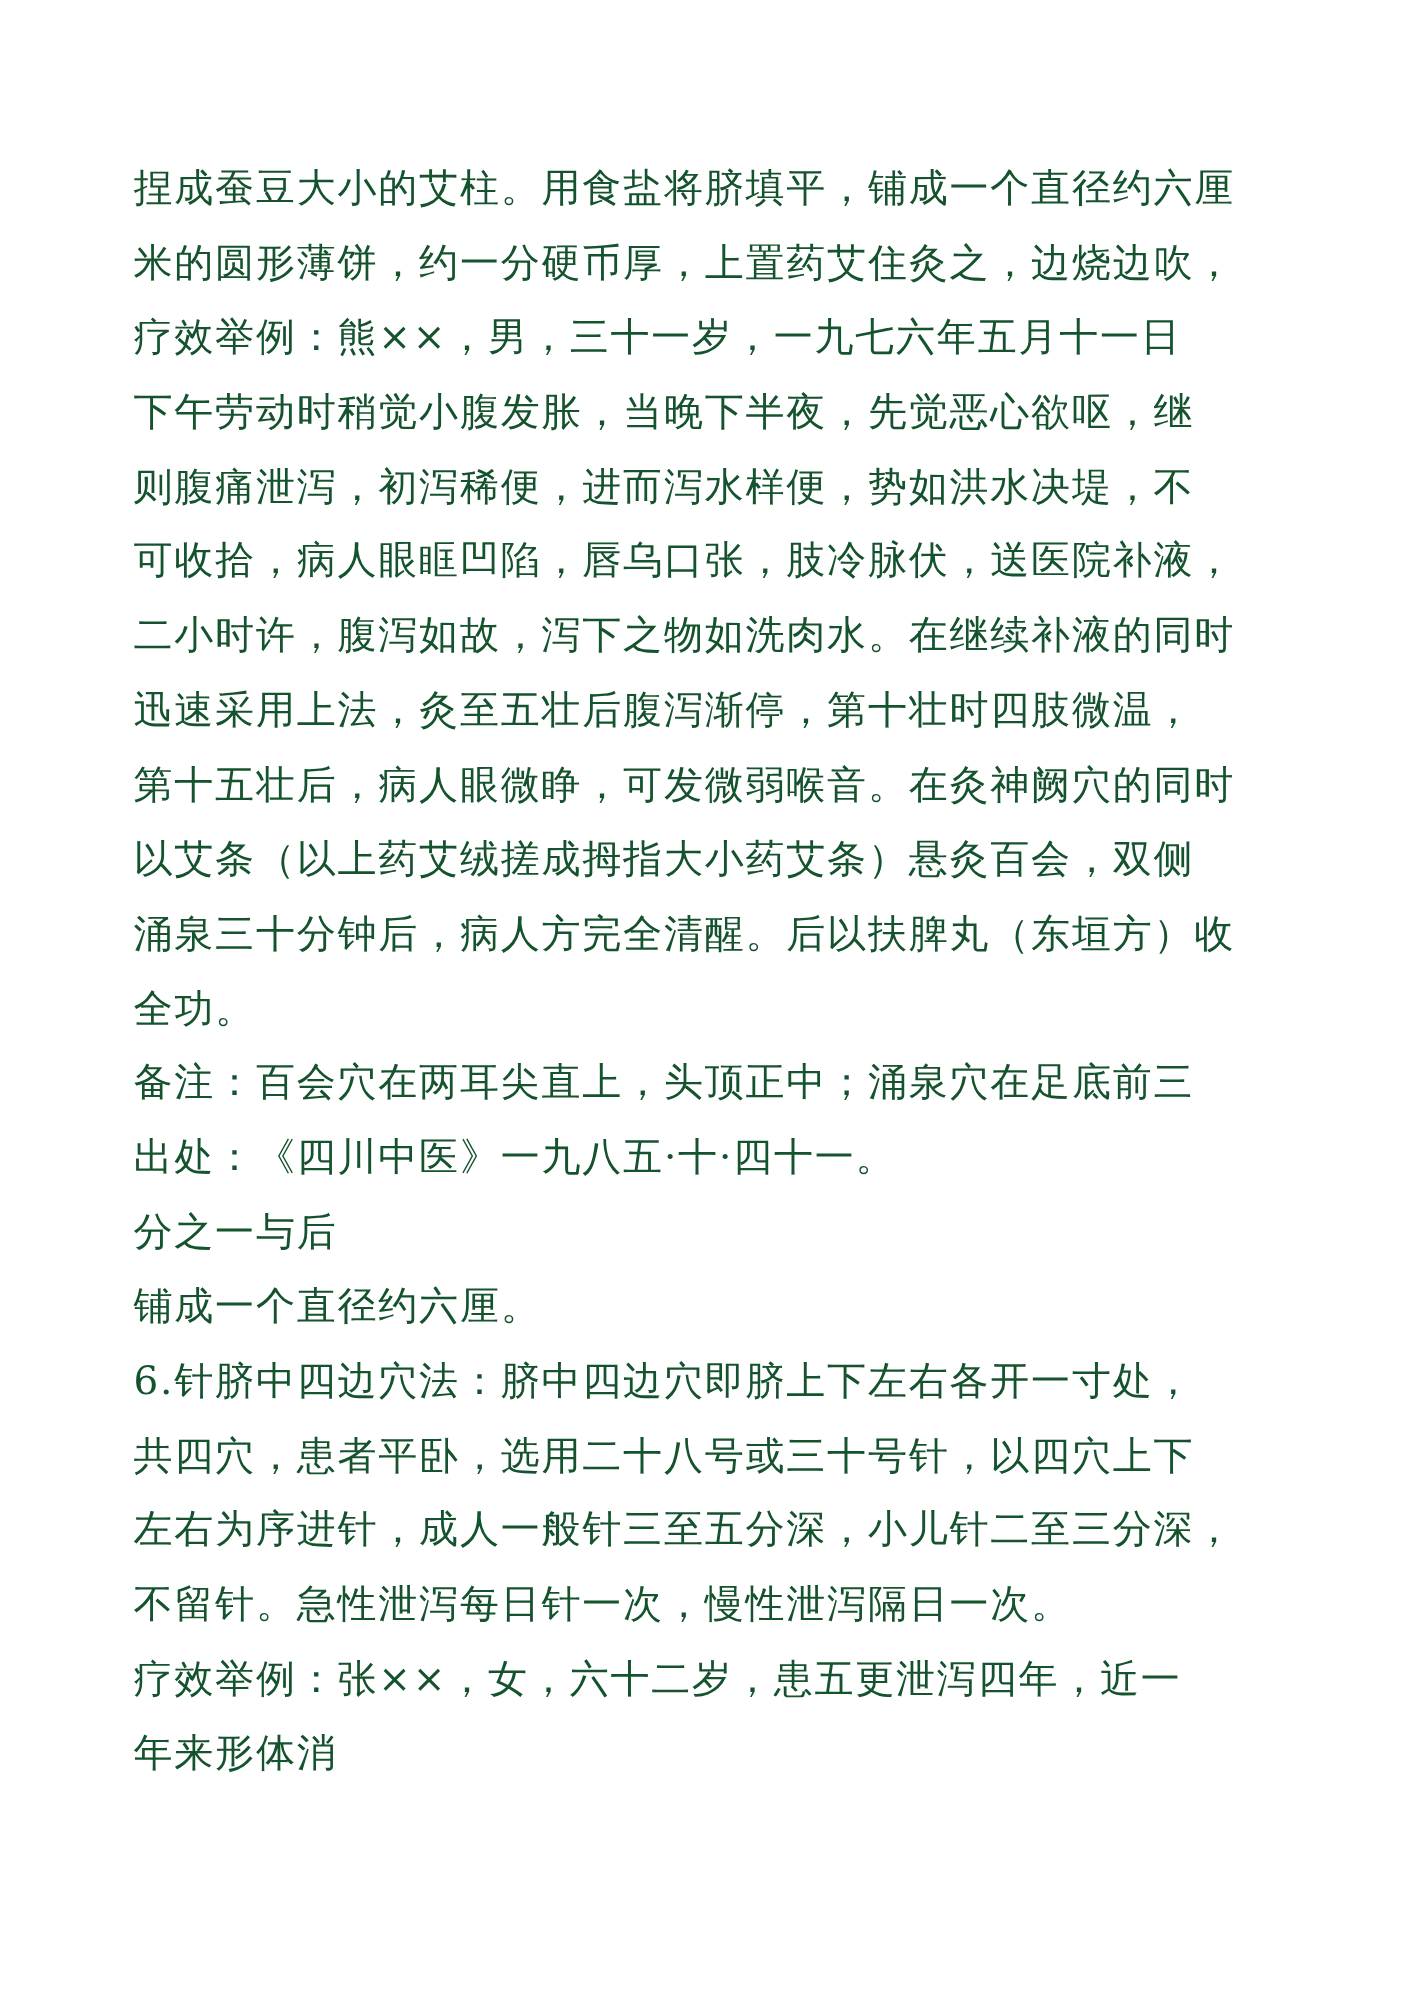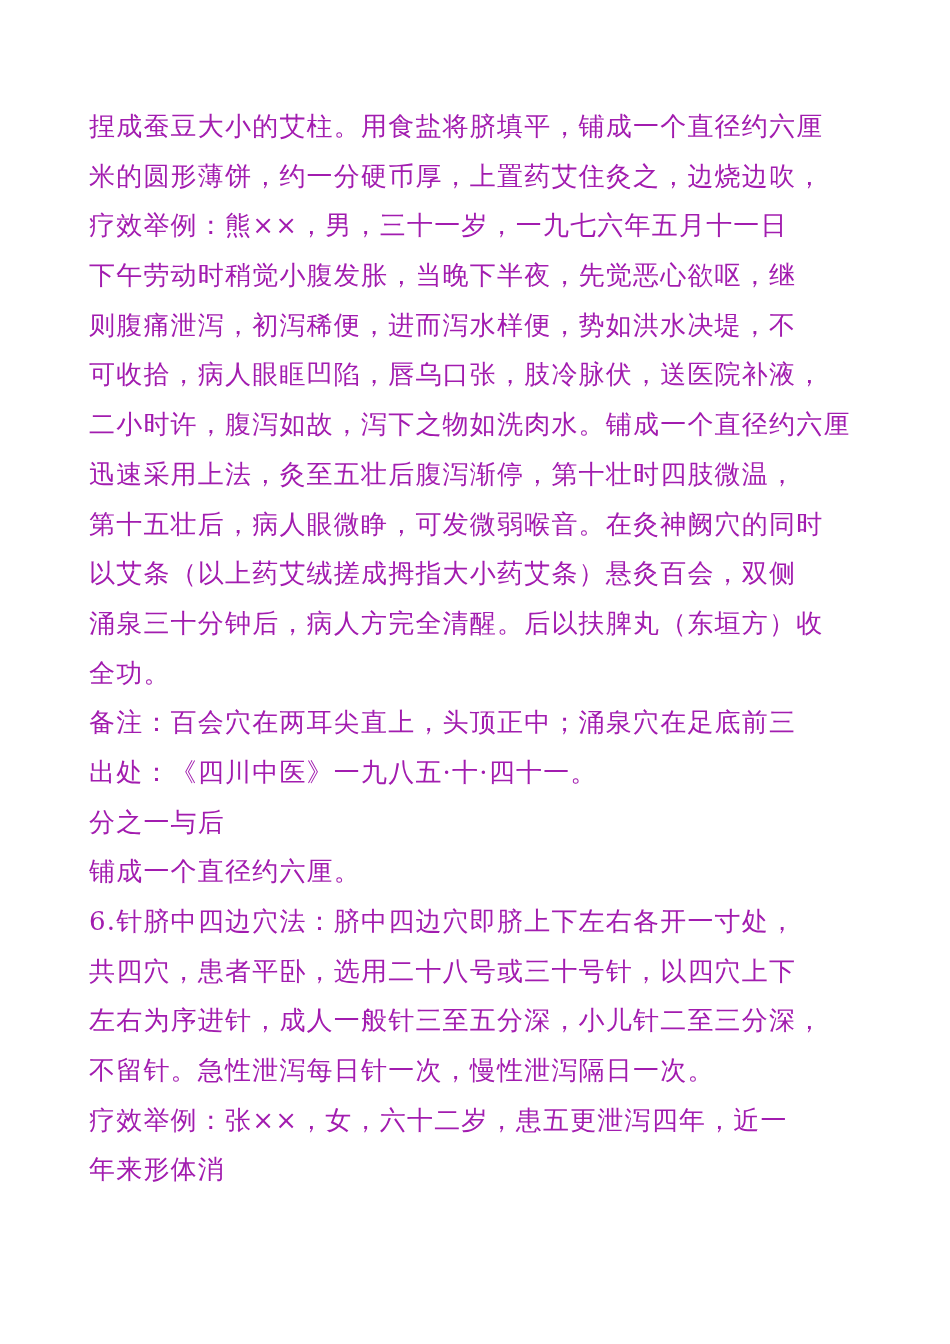--- a/index.html
+++ b/index.html
@@ -14,39 +14,39 @@
       overflow: hidden;
     }
     .page {
       position: absolute;
       left: 89px;
       top: 102px;
       width: 780px;
       font-family: "DejaVu Serif", "Liberation Serif", serif;
       font-size: 26px;
       line-height: 49.7px;
-      color: #a21caf;
+      color: #14532d;
       letter-spacing: 1.2px;
     }
     .line {
       white-space: nowrap;
       height: 49.7px;
     }
   </style>
 </head>
 <body>
 
 <div class="page">
   <div class="line">捏成蚕豆大小的艾柱。用食盐将脐填平，铺成一个直径约六厘</div>
   <div class="line">米的圆形薄饼，约一分硬币厚，上置药艾住灸之，边烧边吹，</div>
   <div class="line">疗效举例：熊××，男，三十一岁，一九七六年五月十一日</div>
   <div class="line">下午劳动时稍觉小腹发胀，当晚下半夜，先觉恶心欲呕，继</div>
   <div class="line">则腹痛泄泻，初泻稀便，进而泻水样便，势如洪水决堤，不</div>
   <div class="line">可收拾，病人眼眶凹陷，唇乌口张，肢冷脉伏，送医院补液，</div>
-  <div class="line">二小时许，腹泻如故，泻下之物如洗肉水。铺成一个直径约六厘</div>
+  <div class="line">二小时许，腹泻如故，泻下之物如洗肉水。在继续补液的同时</div>
   <div class="line">迅速采用上法，灸至五壮后腹泻渐停，第十壮时四肢微温，</div>
   <div class="line">第十五壮后，病人眼微睁，可发微弱喉音。在灸神阙穴的同时</div>
   <div class="line">以艾条（以上药艾绒搓成拇指大小药艾条）悬灸百会，双侧</div>
   <div class="line">涌泉三十分钟后，病人方完全清醒。后以扶脾丸（东垣方）收</div>
   <div class="line">全功。</div>
   <div class="line">备注：百会穴在两耳尖直上，头顶正中；涌泉穴在足底前三</div>
   <div class="line">出处：《四川中医》一九八五·十·四十一。</div>
   <div class="line">分之一与后</div>
   <div class="line">铺成一个直径约六厘。</div>
   <div class="line">6.针脐中四边穴法：脐中四边穴即脐上下左右各开一寸处，</div>

